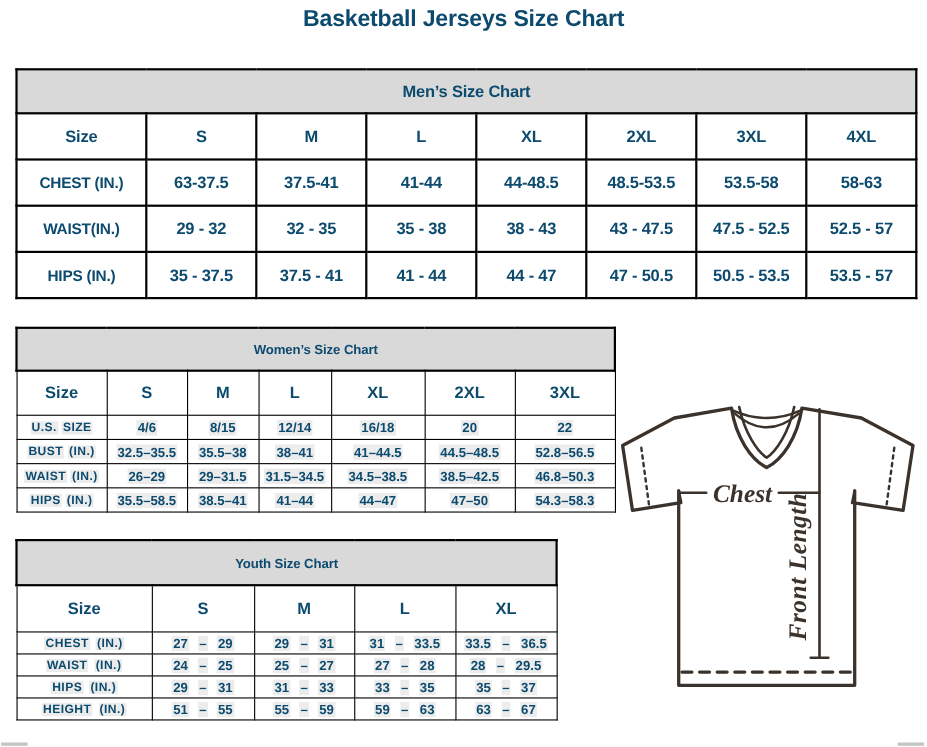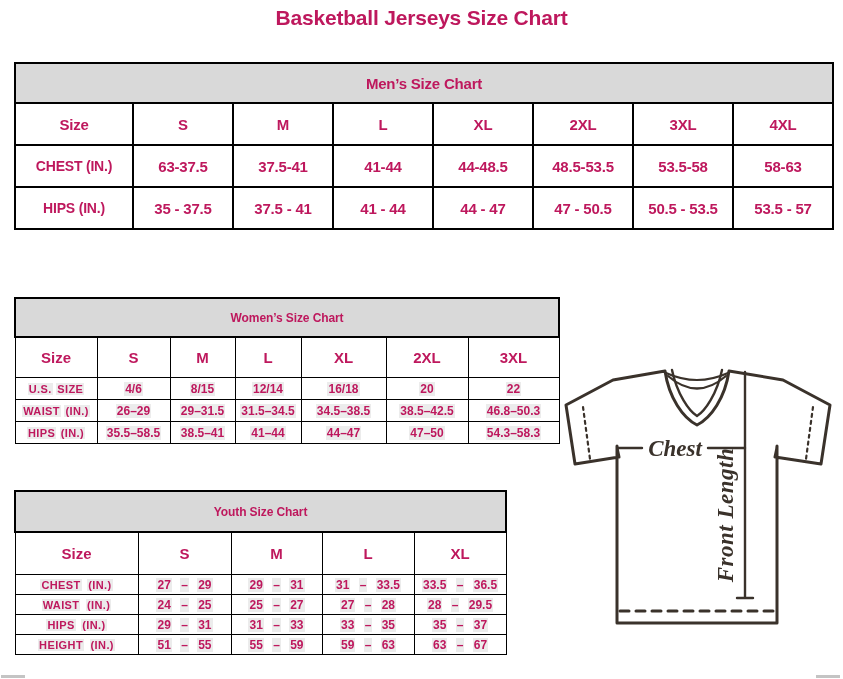--- a/index.html
+++ b/index.html
@@ -1,17 +1,17 @@
 <!DOCTYPE html>
 <html><head>
 <meta charset="utf-8">
 <style>
   html,body{margin:0;padding:0;background:#fff;}
   .stage{position:relative;width:843px;height:679px;background:#fff;overflow:hidden;
-         font-family:"Liberation Sans",sans-serif;color:#be185d;}
+         font-family:"Liberation Sans",sans-serif;color:#0c4a6e;}
   .page-title{position:absolute;top:6px;left:0;width:100%;text-align:center;
               font-size:21px;font-weight:bold;margin:0;letter-spacing:-0.2px;}
 
   table{border-collapse:collapse;table-layout:fixed;position:absolute;background:#fff;}
   td{border:1.5px solid #000;text-align:center;vertical-align:middle;padding:0;font-weight:bold;}
   .outer td{border-width:2px;}
   .ttl{background:#d9d9d9;font-size:15px;letter-spacing:-0.1px;}
 
   
   #men{left:14px;top:62px;width:818px;}
@@ -80,20 +80,30 @@
     </tr>
     <tr class="data">
       <td class="rlab">CHEST (IN.)</td>
       <td>63-37.5</td>
       <td>37.5-41</td>
       <td>41-44</td>
       <td>44-48.5</td>
       <td>48.5-53.5</td>
       <td>53.5-58</td>
       <td>58-63</td>
+    </tr>
+    <tr class="data">
+      <td class="rlab">WAIST(IN.)</td>
+      <td>29 - 32</td>
+      <td>32 - 35</td>
+      <td>35 - 38</td>
+      <td>38 - 43</td>
+      <td>43 - 47.5</td>
+      <td>47.5 - 52.5</td>
+      <td>52.5 - 57</td>
     </tr>
     <tr class="data">
       <td class="rlab">HIPS (IN.)</td>
       <td>35 - 37.5</td>
       <td>37.5 - 41</td>
       <td>41 - 44</td>
       <td>44 - 47</td>
       <td>47 - 50.5</td>
       <td>50.5 - 53.5</td>
       <td>53.5 - 57</td>
@@ -127,20 +137,29 @@
     <tr class="data">
       <td class="rlab hl"><span class="hlw">U.S.</span> <span class="hlw">SIZE</span></td>
       <td class="hl"><span class="hlw">4/6</span></td>
       <td class="hl"><span class="hlw">8/15</span></td>
       <td class="hl"><span class="hlw">12/14</span></td>
       <td class="hl"><span class="hlw">16/18</span></td>
       <td class="hl"><span class="hlw">20</span></td>
       <td class="hl"><span class="hlw">22</span></td>
     </tr>
     <tr class="data">
+      <td class="rlab hl"><span class="hlw">BUST</span> <span class="hlw">(IN.)</span></td>
+      <td class="hl"><span class="hlw">32.5–35.5</span></td>
+      <td class="hl"><span class="hlw">35.5–38</span></td>
+      <td class="hl"><span class="hlw">38–41</span></td>
+      <td class="hl"><span class="hlw">41–44.5</span></td>
+      <td class="hl"><span class="hlw">44.5–48.5</span></td>
+      <td class="hl"><span class="hlw">52.8–56.5</span></td>
+    </tr>
+    <tr class="data">
       <td class="rlab hl"><span class="hlw">WAIST</span> <span class="hlw">(IN.)</span></td>
       <td class="hl"><span class="hlw">26–29</span></td>
       <td class="hl"><span class="hlw">29–31.5</span></td>
       <td class="hl"><span class="hlw">31.5–34.5</span></td>
       <td class="hl"><span class="hlw">34.5–38.5</span></td>
       <td class="hl"><span class="hlw">38.5–42.5</span></td>
       <td class="hl"><span class="hlw">46.8–50.3</span></td>
     </tr>
     <tr class="data">
       <td class="rlab hl"><span class="hlw">HIPS</span> <span class="hlw">(IN.)</span></td>

